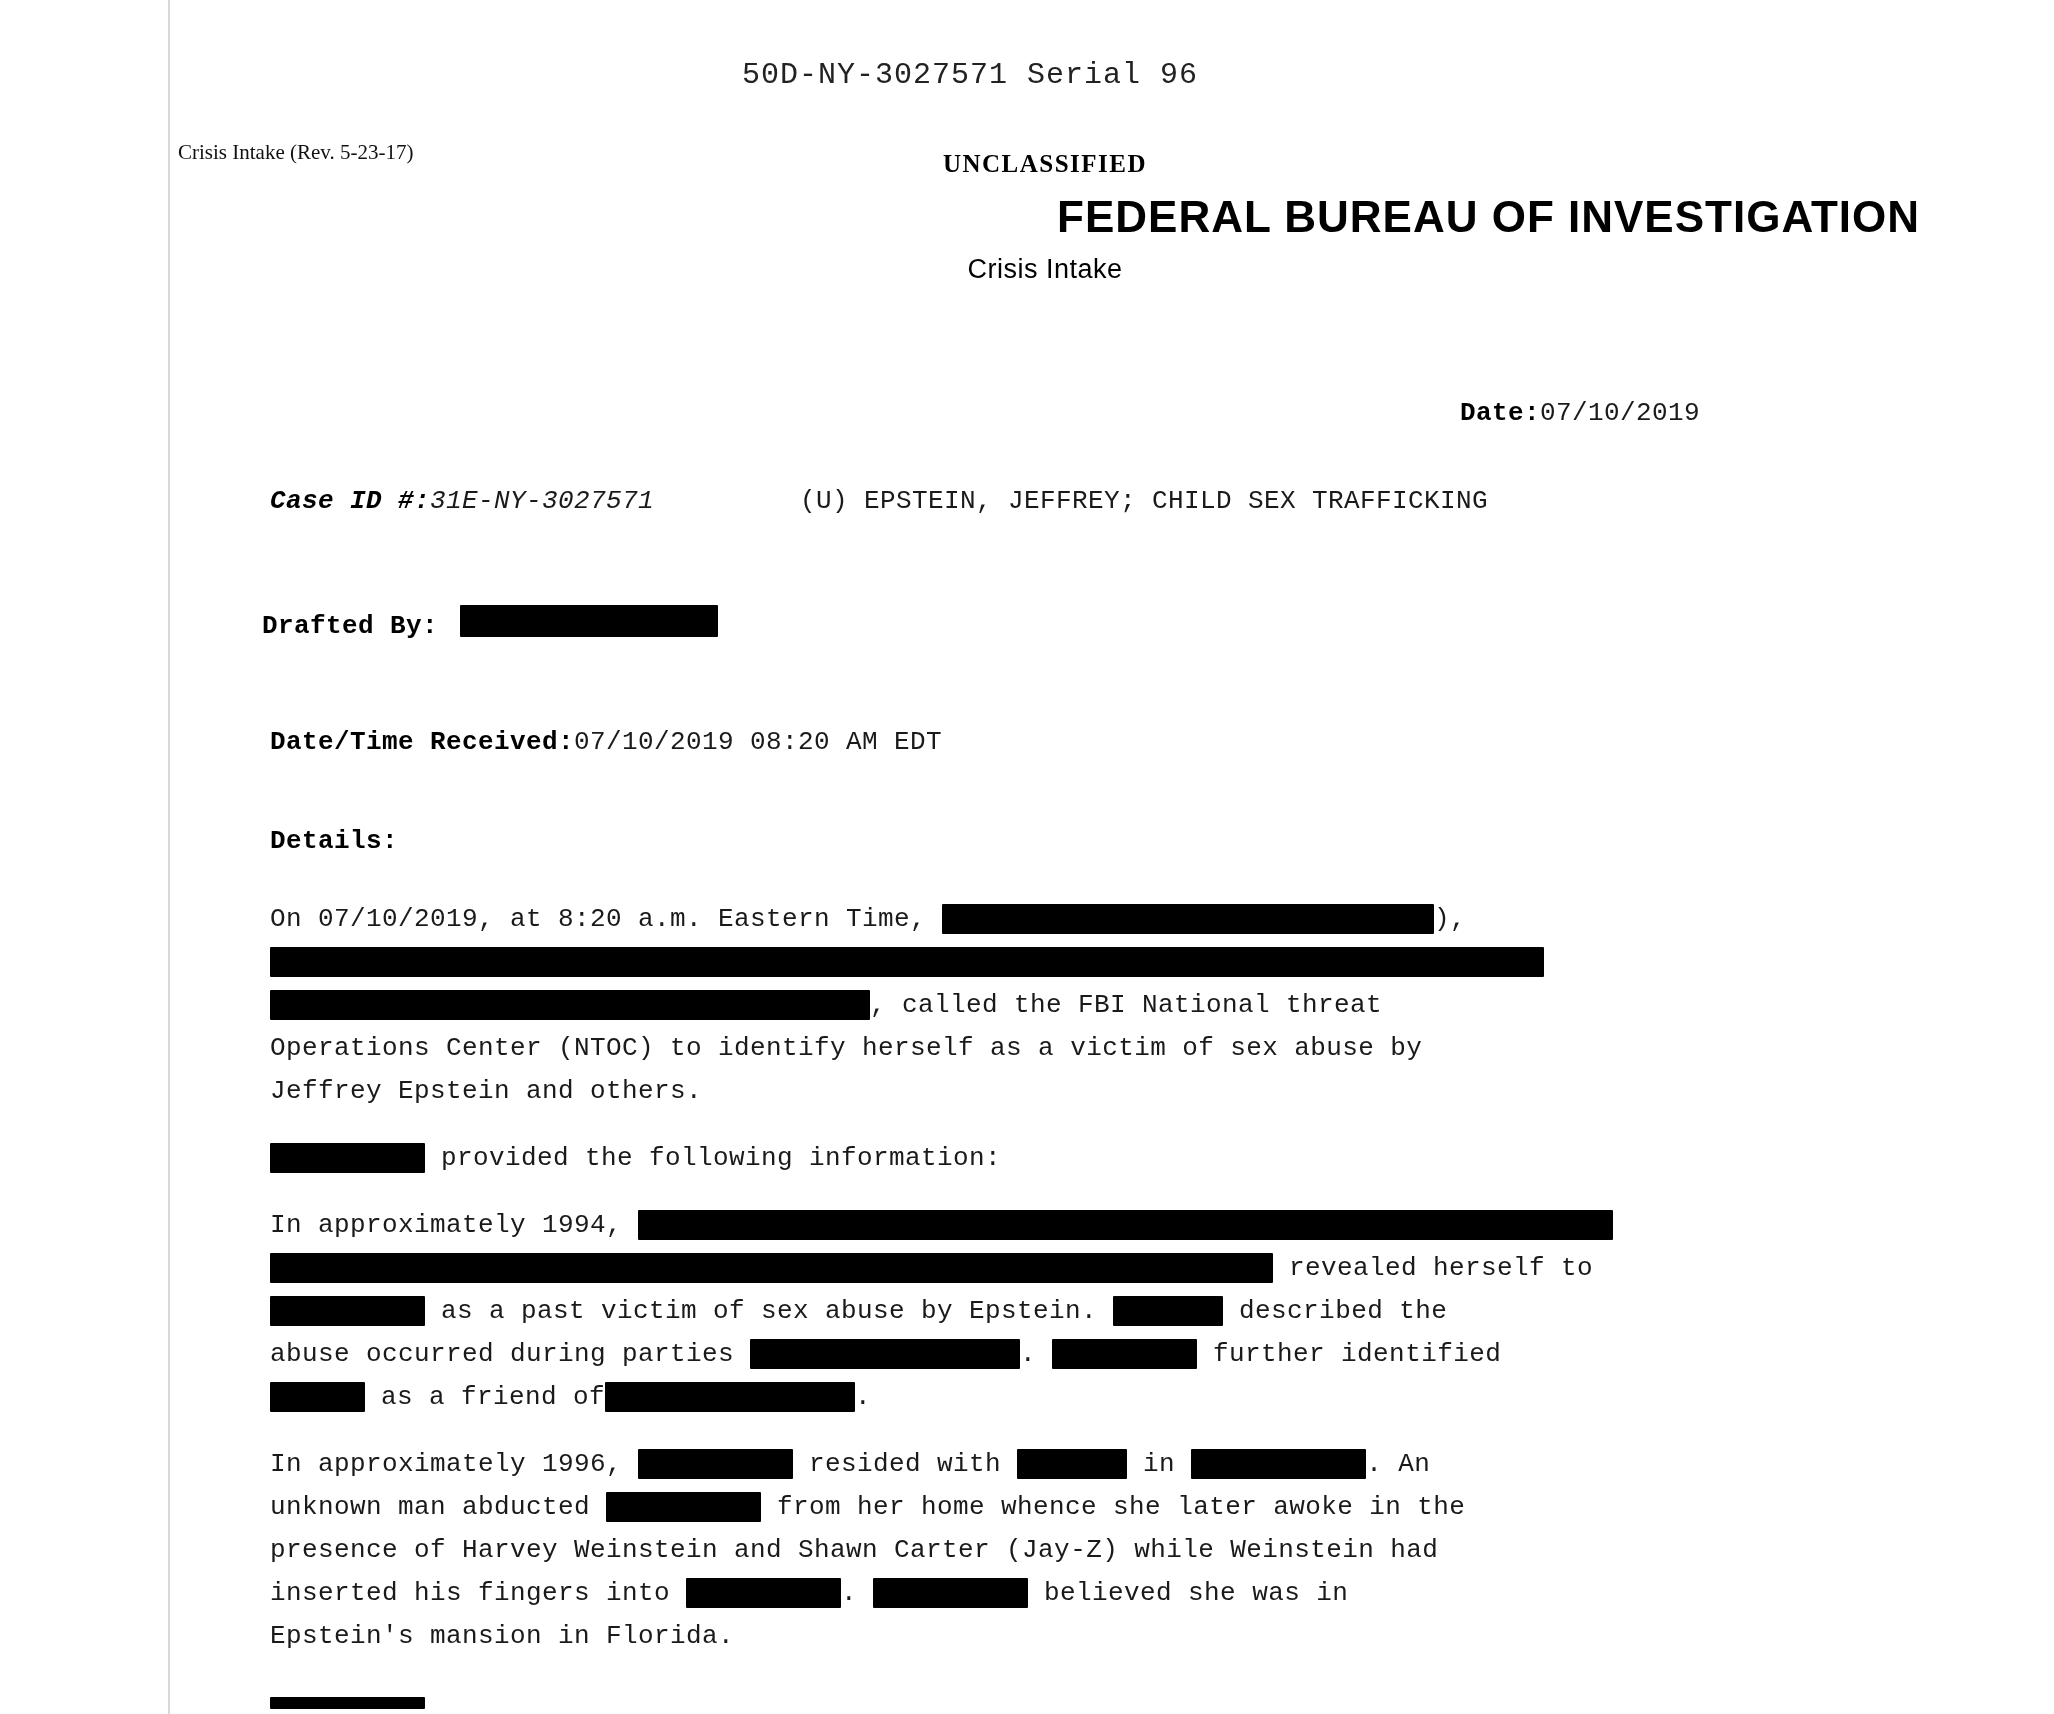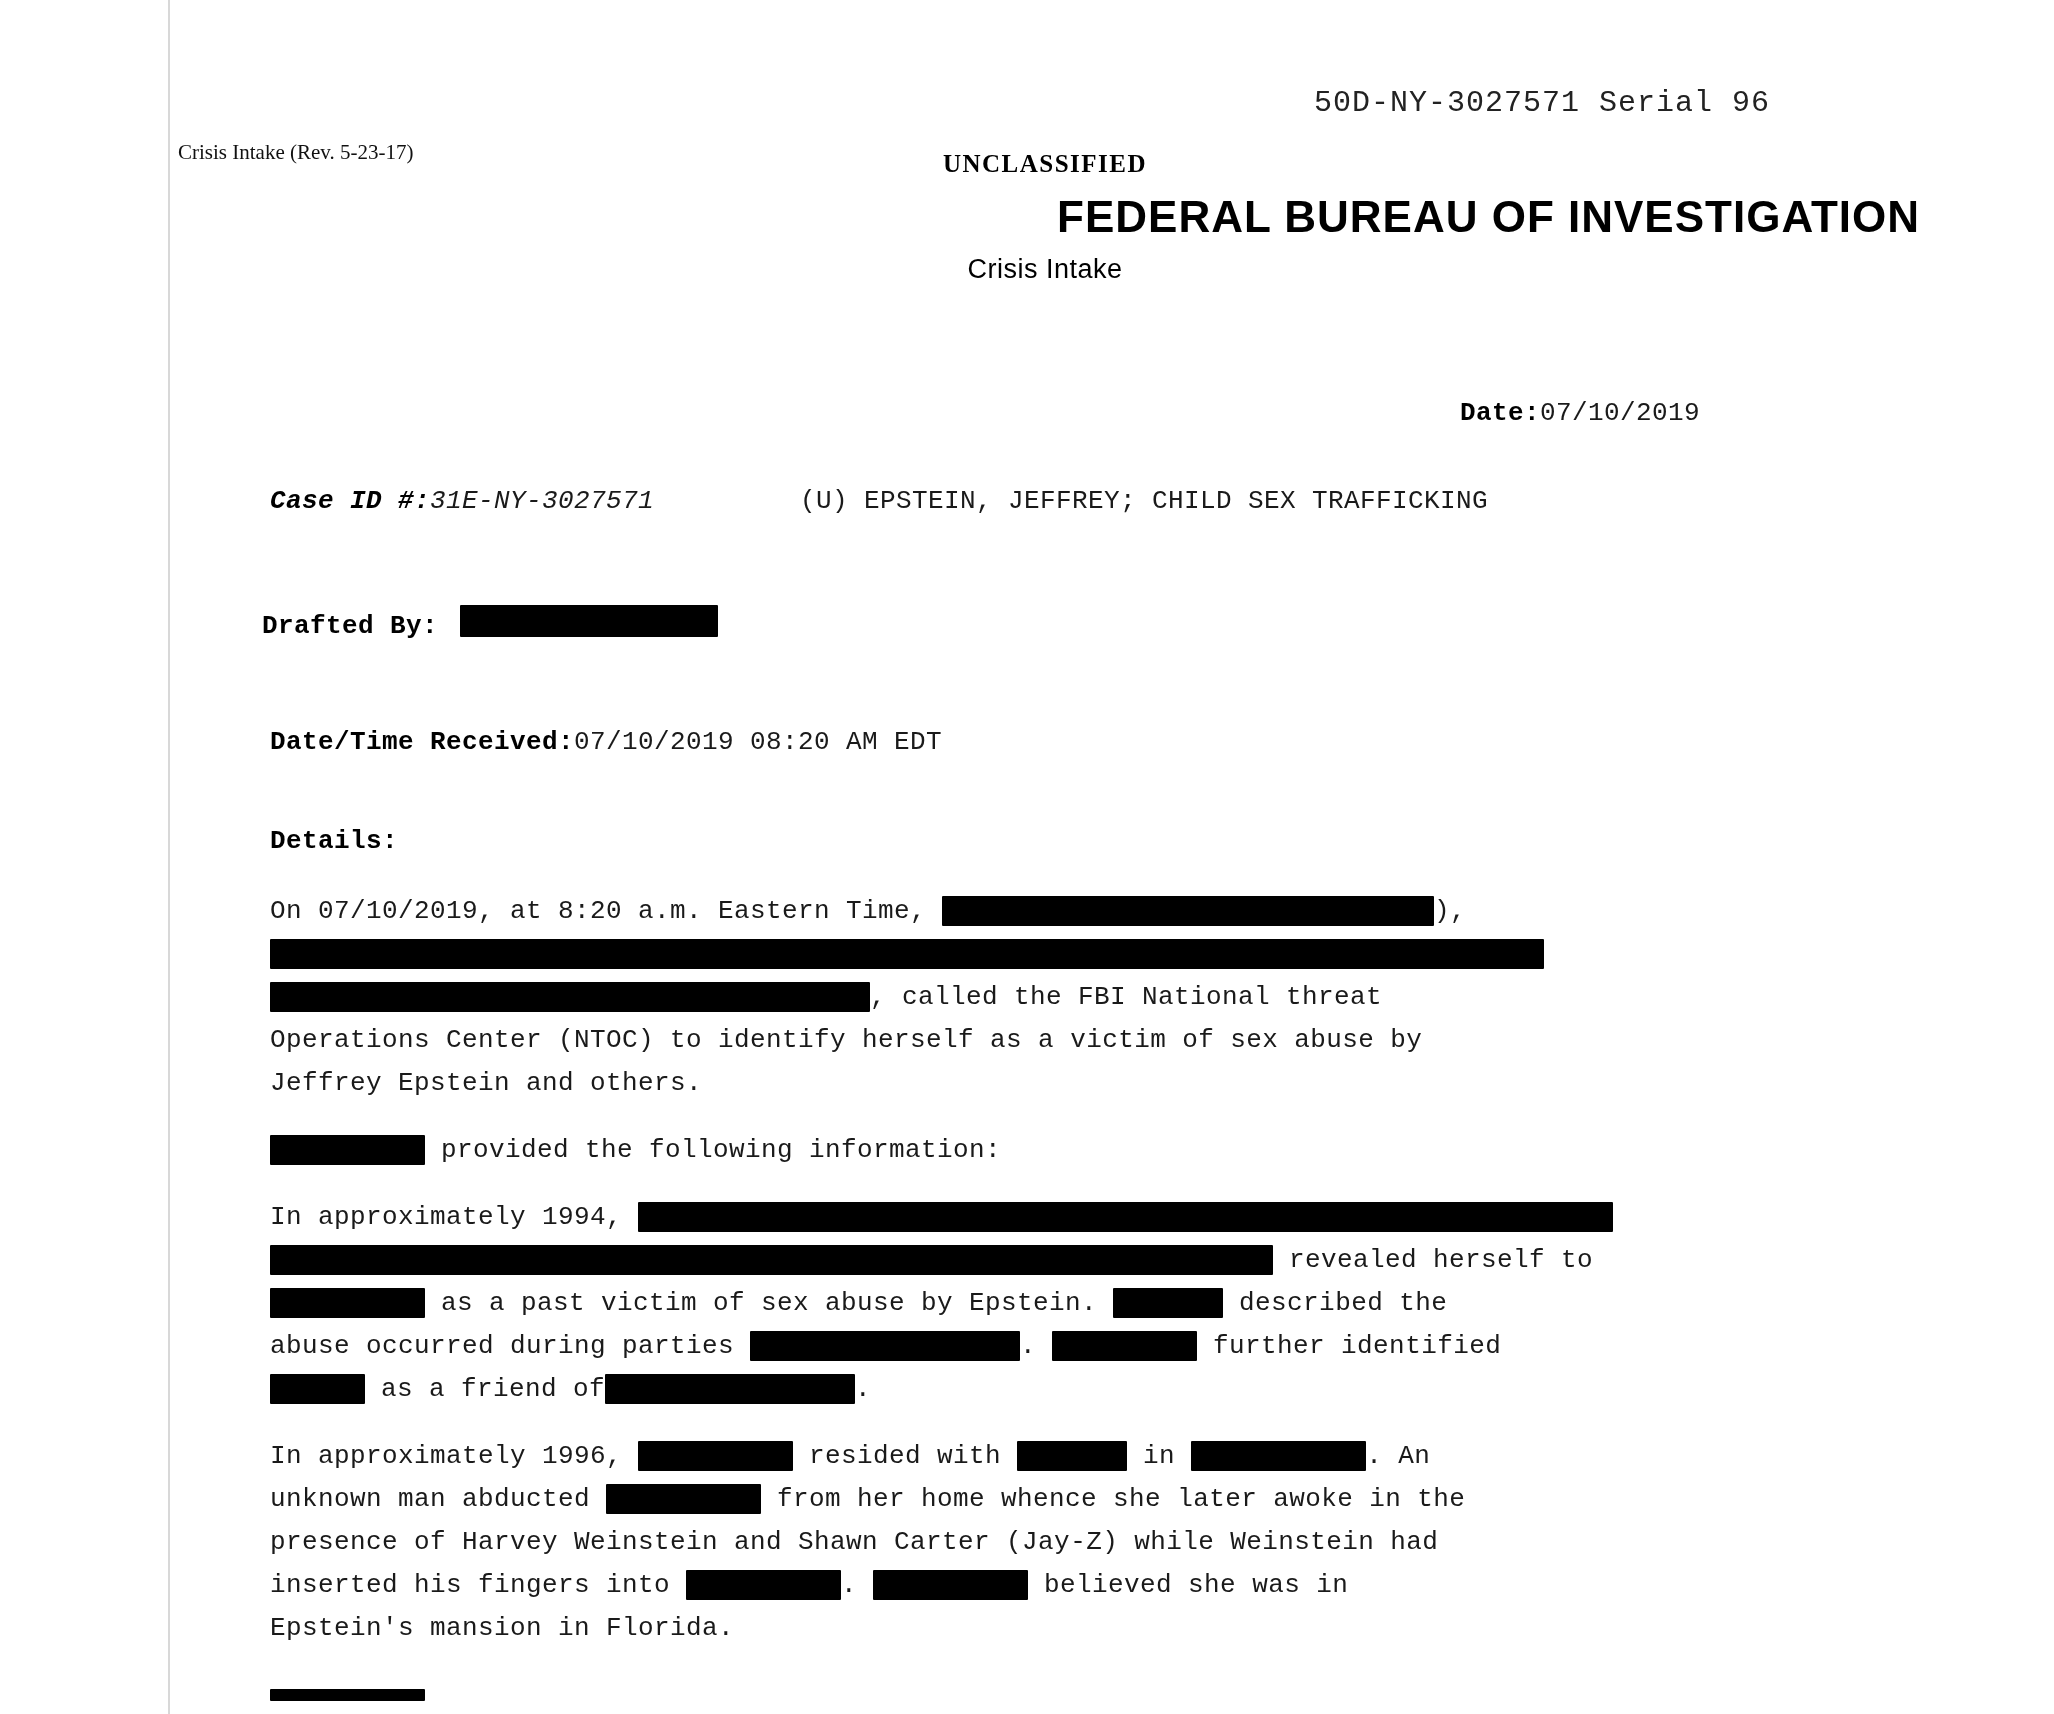--- a/index.html
+++ b/index.html
@@ -28,26 +28,25 @@
     width: 1886px;
     height: 1714px;
     background: #ffffff;
     border-left: 2px solid #d8d8d8;
   }
   .serial {
     position: absolute;
     top: 58px;
     left: 0;
     width: 1600px;
-    text-align: right;
+    text-align: center;
     font-family: "Liberation Mono", monospace;
     font-size: 30px;
     letter-spacing: 1px;
     color: #222222;
-    margin-top: 28px;
   }
   .formrev {
     position: absolute;
     top: 140px;
     left: 8px;
     font-family: "Liberation Serif", serif;
     font-size: 21px;
     color: #111111;
   }
   .unclass {
@@ -142,21 +141,21 @@
     left: 100px;
     white-space: pre;
   }
 
   .body-text {
     position: absolute;
     left: 100px;
     width: 1470px;
   }
   .para {
-    margin: 0 0 24px 0;
+    margin: 8px 0 24px 0;
   }
 
   .redact {
     display: inline-block;
     background: #000000;
     vertical-align: middle;
     height: 30px;
     border-radius: 1px;
   }
   .redact.tall { height: 32px; }

